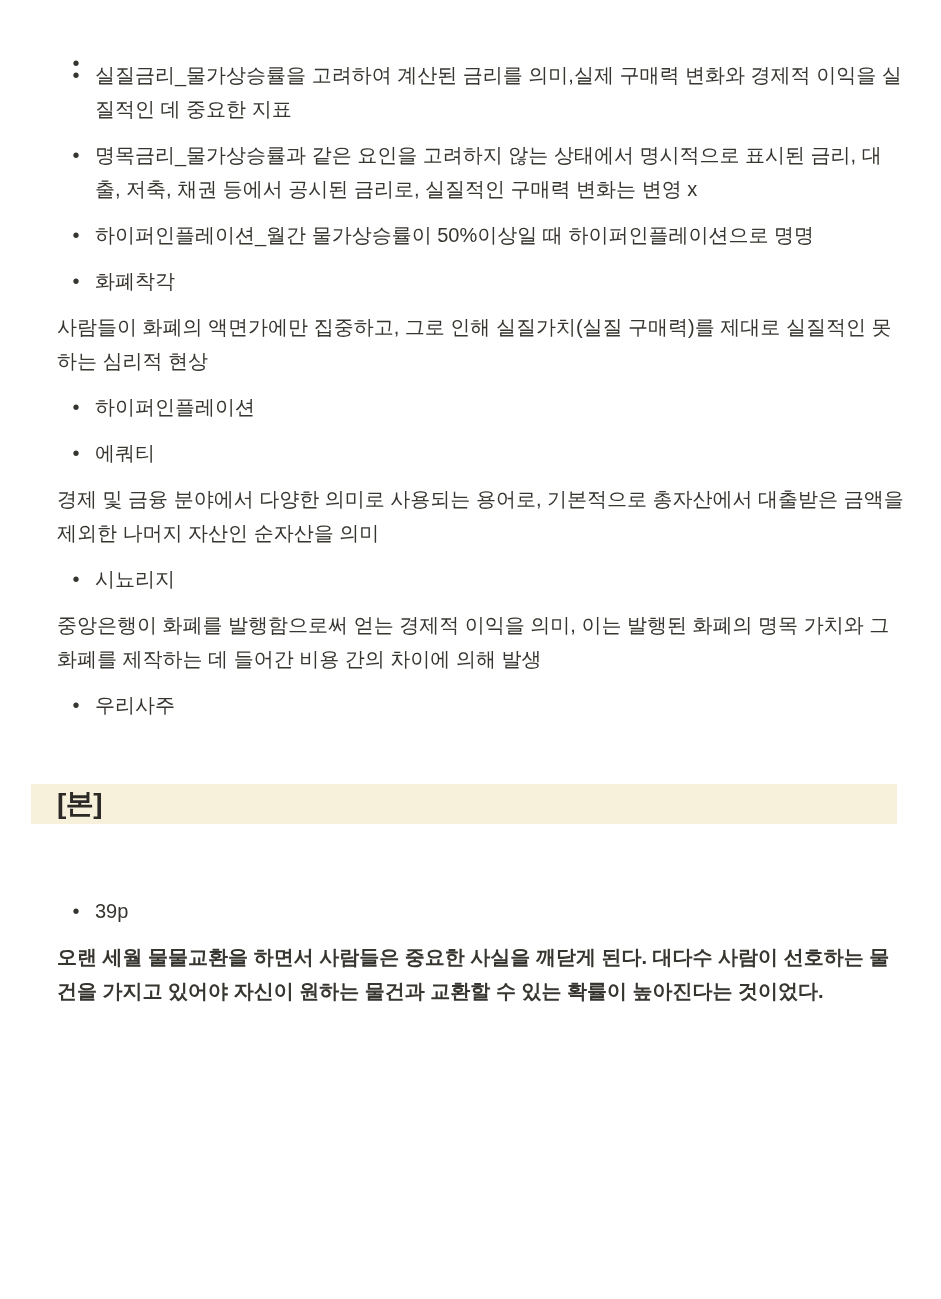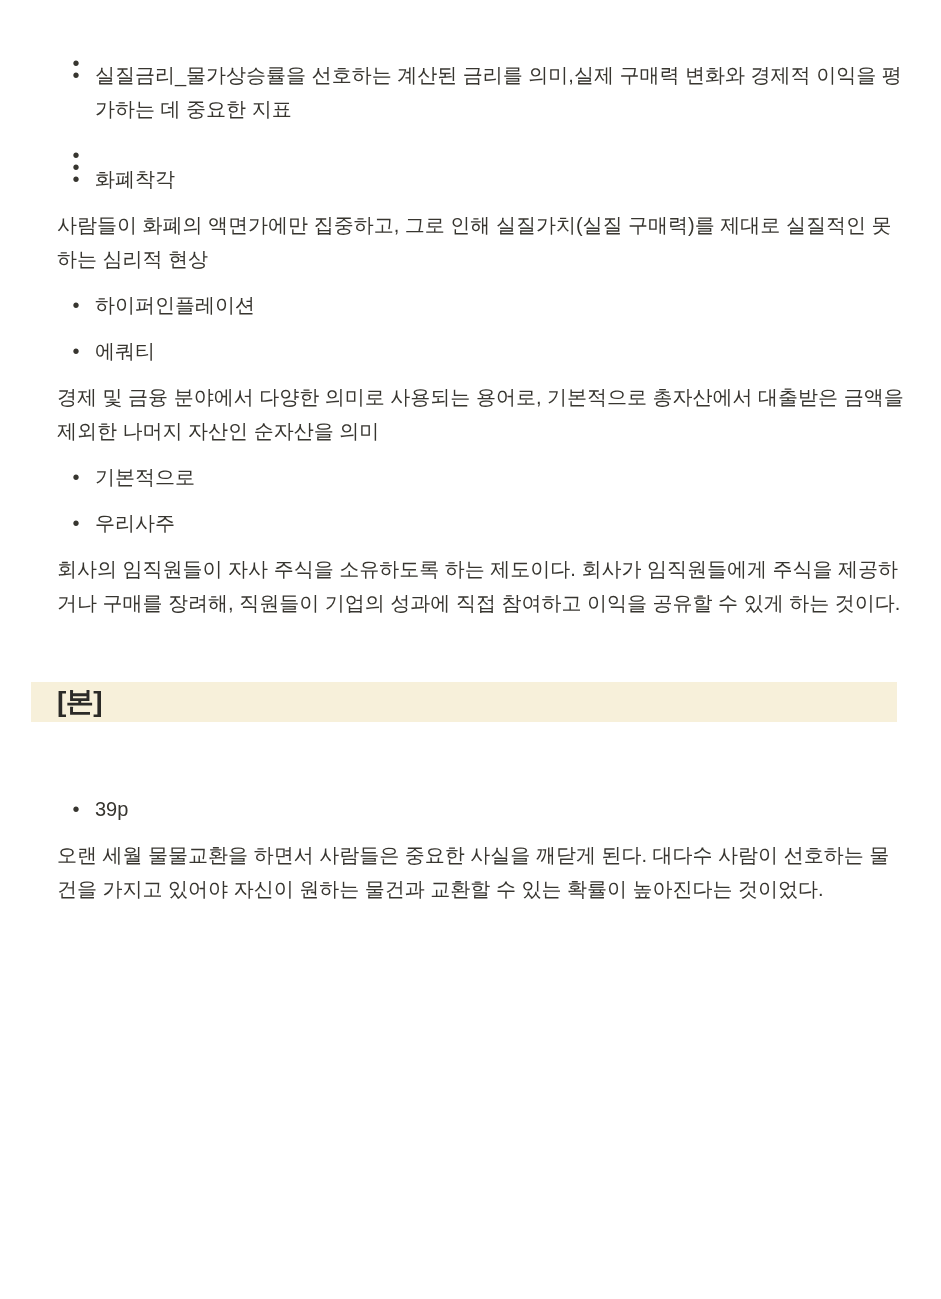--- a/index.html
+++ b/index.html
@@ -52,42 +52,45 @@
     font-size: 28px;
     font-weight: 700;
     line-height: 40px;
     min-height: 40px;
     color: #2B2A27;
     letter-spacing: -0.5px;
     box-sizing: border-box;
   }
   .last {
     margin-bottom: 0;
+    font-weight: bold;
   }
 </style>
 </head>
 <body>
 
 <div class="content">
 
   <div class="block bullet">
     <span class="marker">•</span>
   </div>
 
   <div class="block bullet">
     <span class="marker">•</span>
-    <span>실질금리_물가상승률을 선호하는 계산된 금리를 의미,실제 구매력 변화와 경제적 이익을 평가하는 데 중요한 지표</span>
+    <span>실질금리_물가상승률을 고려하여 계산된 금리를 의미,실제 구매력 변화와 경제적 이익을 실질적인 데 중요한 지표</span>
   </div>
 
   <div class="block bullet">
     <span class="marker">•</span>
+    <span>명목금리_물가상승률과 같은 요인을 고려하지 않는 상태에서 명시적으로 표시된 금리, 대출, 저축, 채권 등에서 공시된 금리로, 실질적인 구매력 변화는 변영 x</span>
   </div>
 
   <div class="block bullet">
     <span class="marker">•</span>
+    <span>하이퍼인플레이션_월간 물가상승률이 50%이상일 때 하이퍼인플레이션으로 명명</span>
   </div>
 
   <div class="block bullet">
     <span class="marker">•</span>
     <span>화폐착각</span>
   </div>
 
   <div class="block paragraph">사람들이 화폐의 액면가에만 집중하고, 그로 인해 실질가치(실질 구매력)를 제대로 실질적인 못하는 심리적 현상</div>
 
   <div class="block bullet">
@@ -98,30 +101,30 @@
 
   <div class="block bullet">
     <span class="marker">•</span>
     <span>에쿼티</span>
   </div>
 
   <div class="block paragraph">경제 및 금융 분야에서 다양한 의미로 사용되는 용어로, 기본적으로 총자산에서 대출받은 금액을 제외한 나머지 자산인 순자산을 의미</div>
 
   <div class="block bullet">
     <span class="marker">•</span>
-    <span>기본적으로</span>
+    <span>시뇨리지</span>
   </div>
 
+  <div class="block paragraph">중앙은행이 화폐를 발행함으로써 얻는 경제적 이익을 의미, 이는 발행된 화폐의 명목 가치와 그 화폐를 제작하는 데 들어간 비용 간의 차이에 의해 발생</div>
 
   <div class="block bullet">
     <span class="marker">•</span>
     <span>우리사주</span>
   </div>
 
-  <div class="block paragraph">회사의 임직원들이 자사 주식을 소유하도록 하는 제도이다. 회사가 임직원들에게 주식을 제공하거나 구매를 장려해, 직원들이 기업의 성과에 직접 참여하고 이익을 공유할 수 있게 하는 것이다.</div>
 
   <h1 class="heading-h1">[본]</h1>
 
   <div class="block bullet">
     <span class="marker">•</span>
     <span>39p</span>
   </div>
 
   <div class="block paragraph last">오랜 세월 물물교환을 하면서 사람들은 중요한 사실을 깨닫게 된다. 대다수 사람이 선호하는 물건을 가지고 있어야 자신이 원하는 물건과 교환할 수 있는 확률이 높아진다는 것이었다.</div>
 

